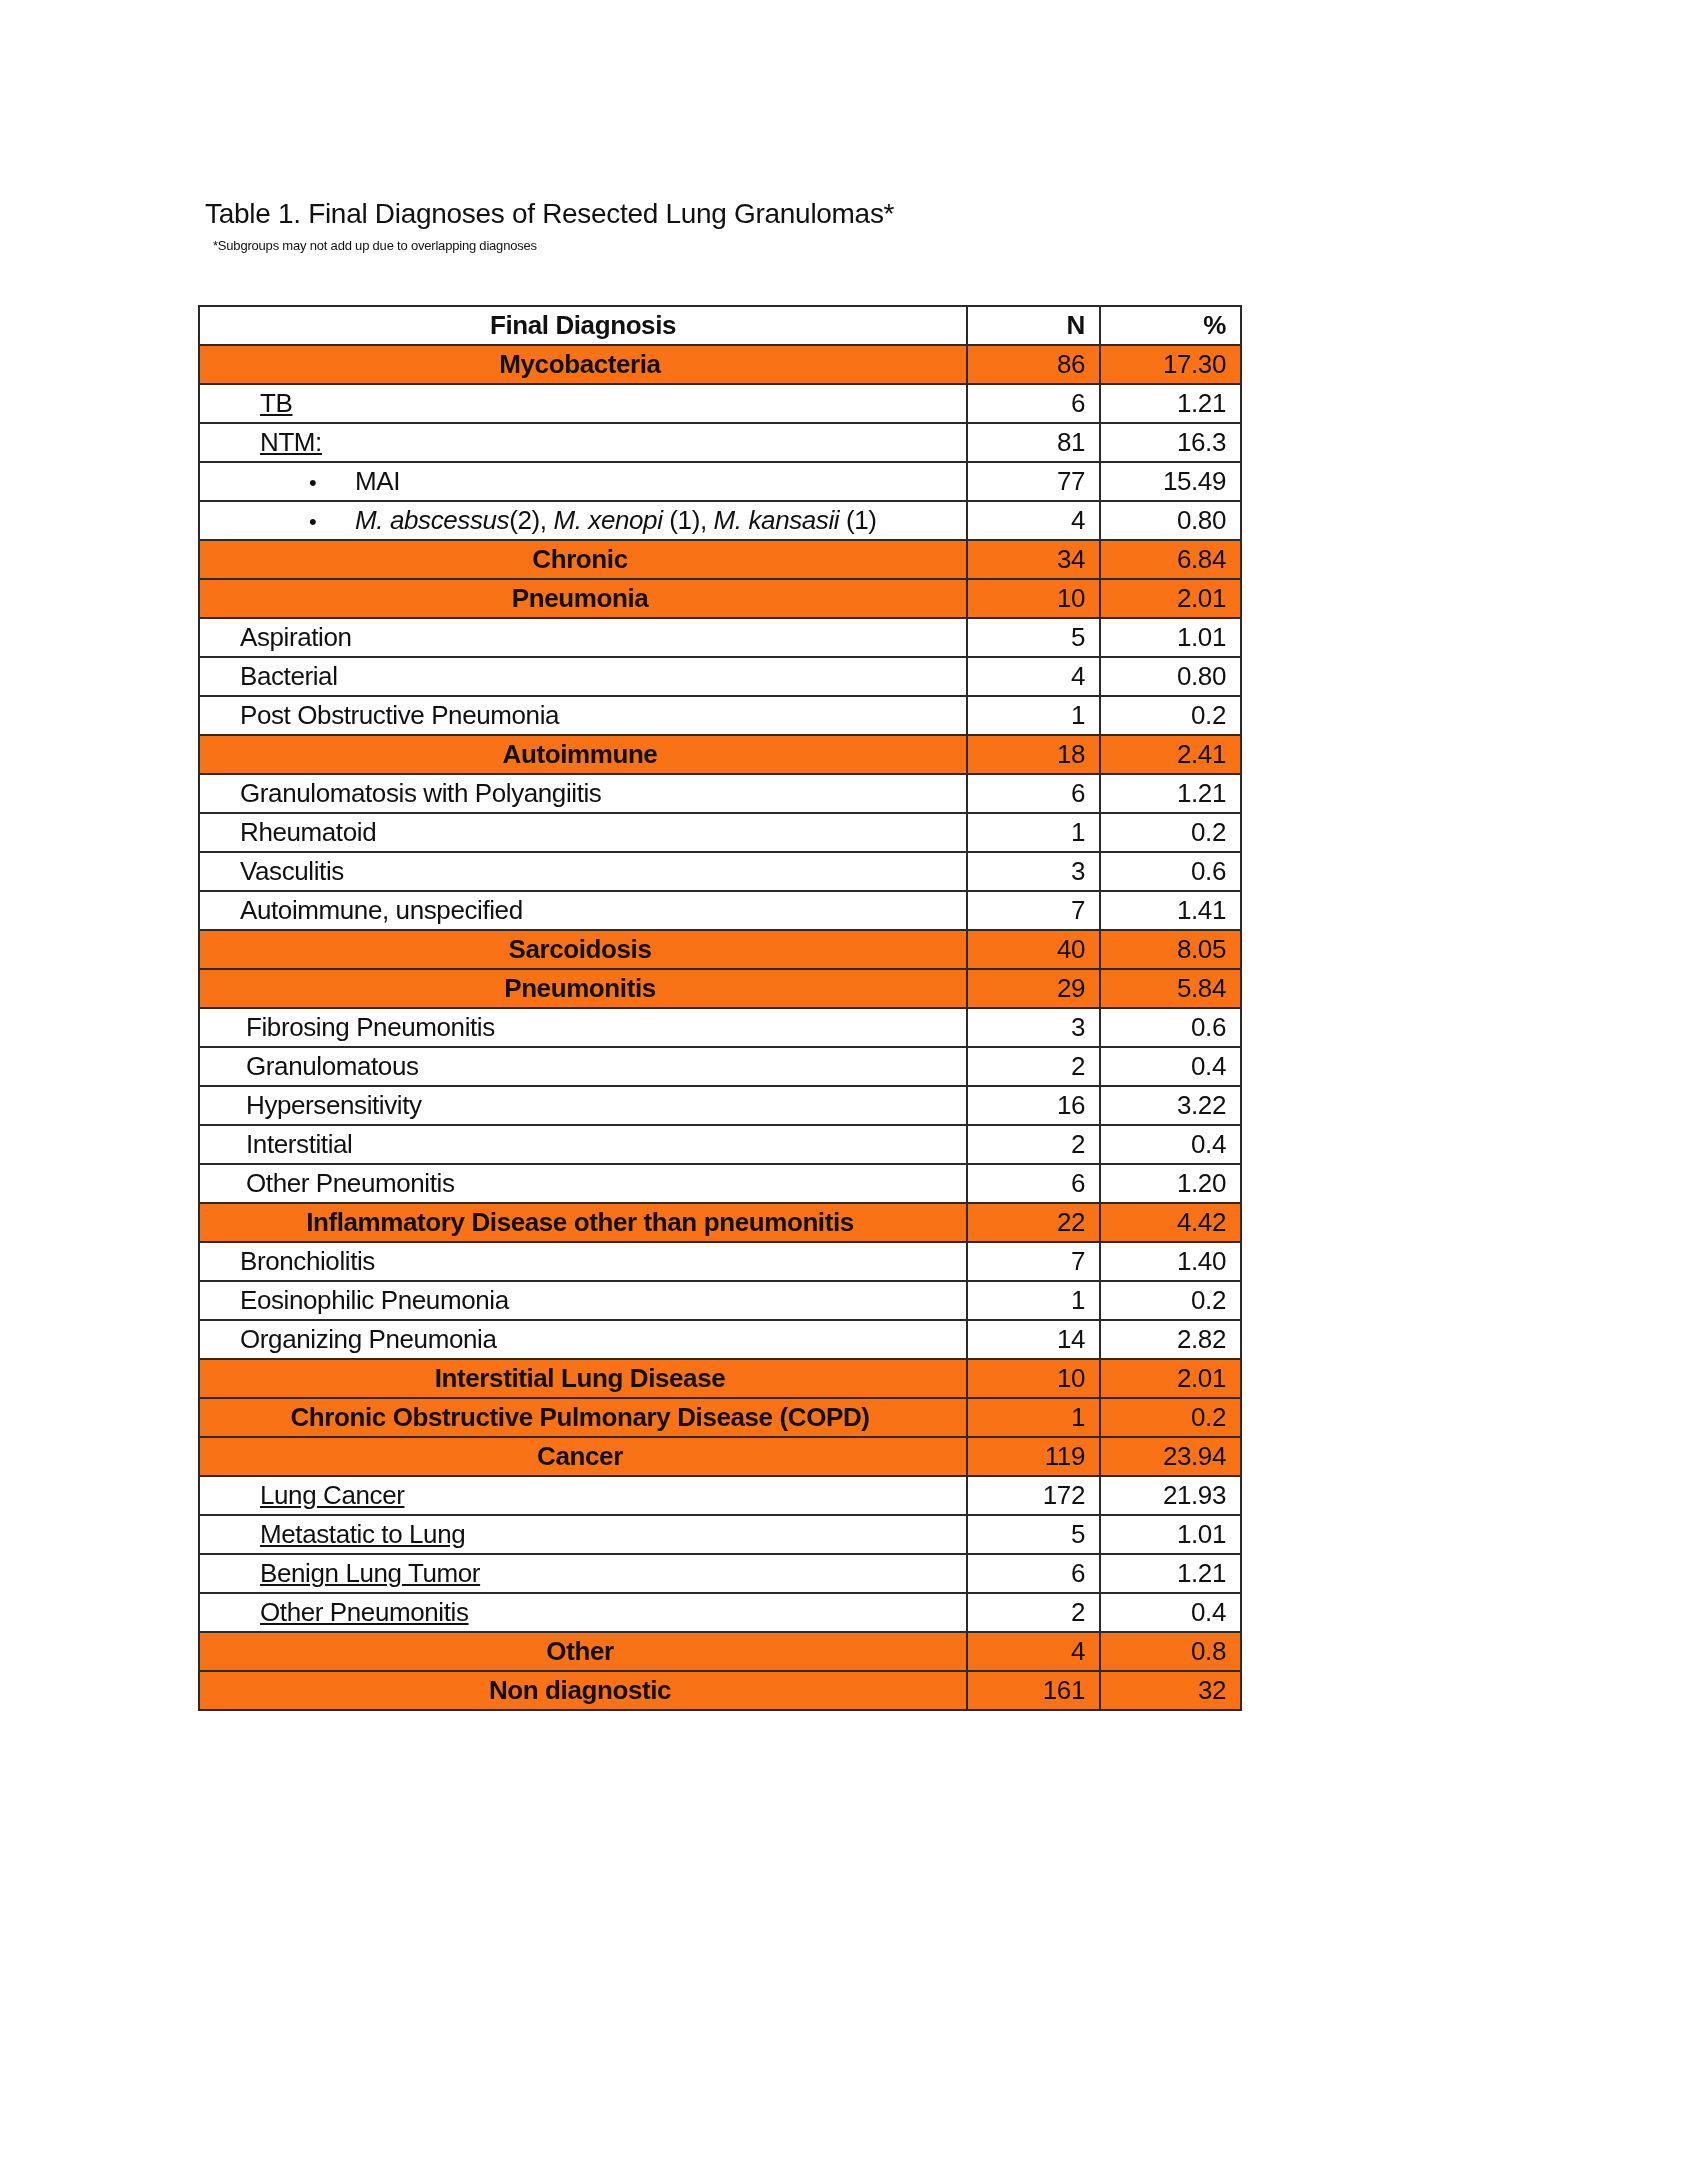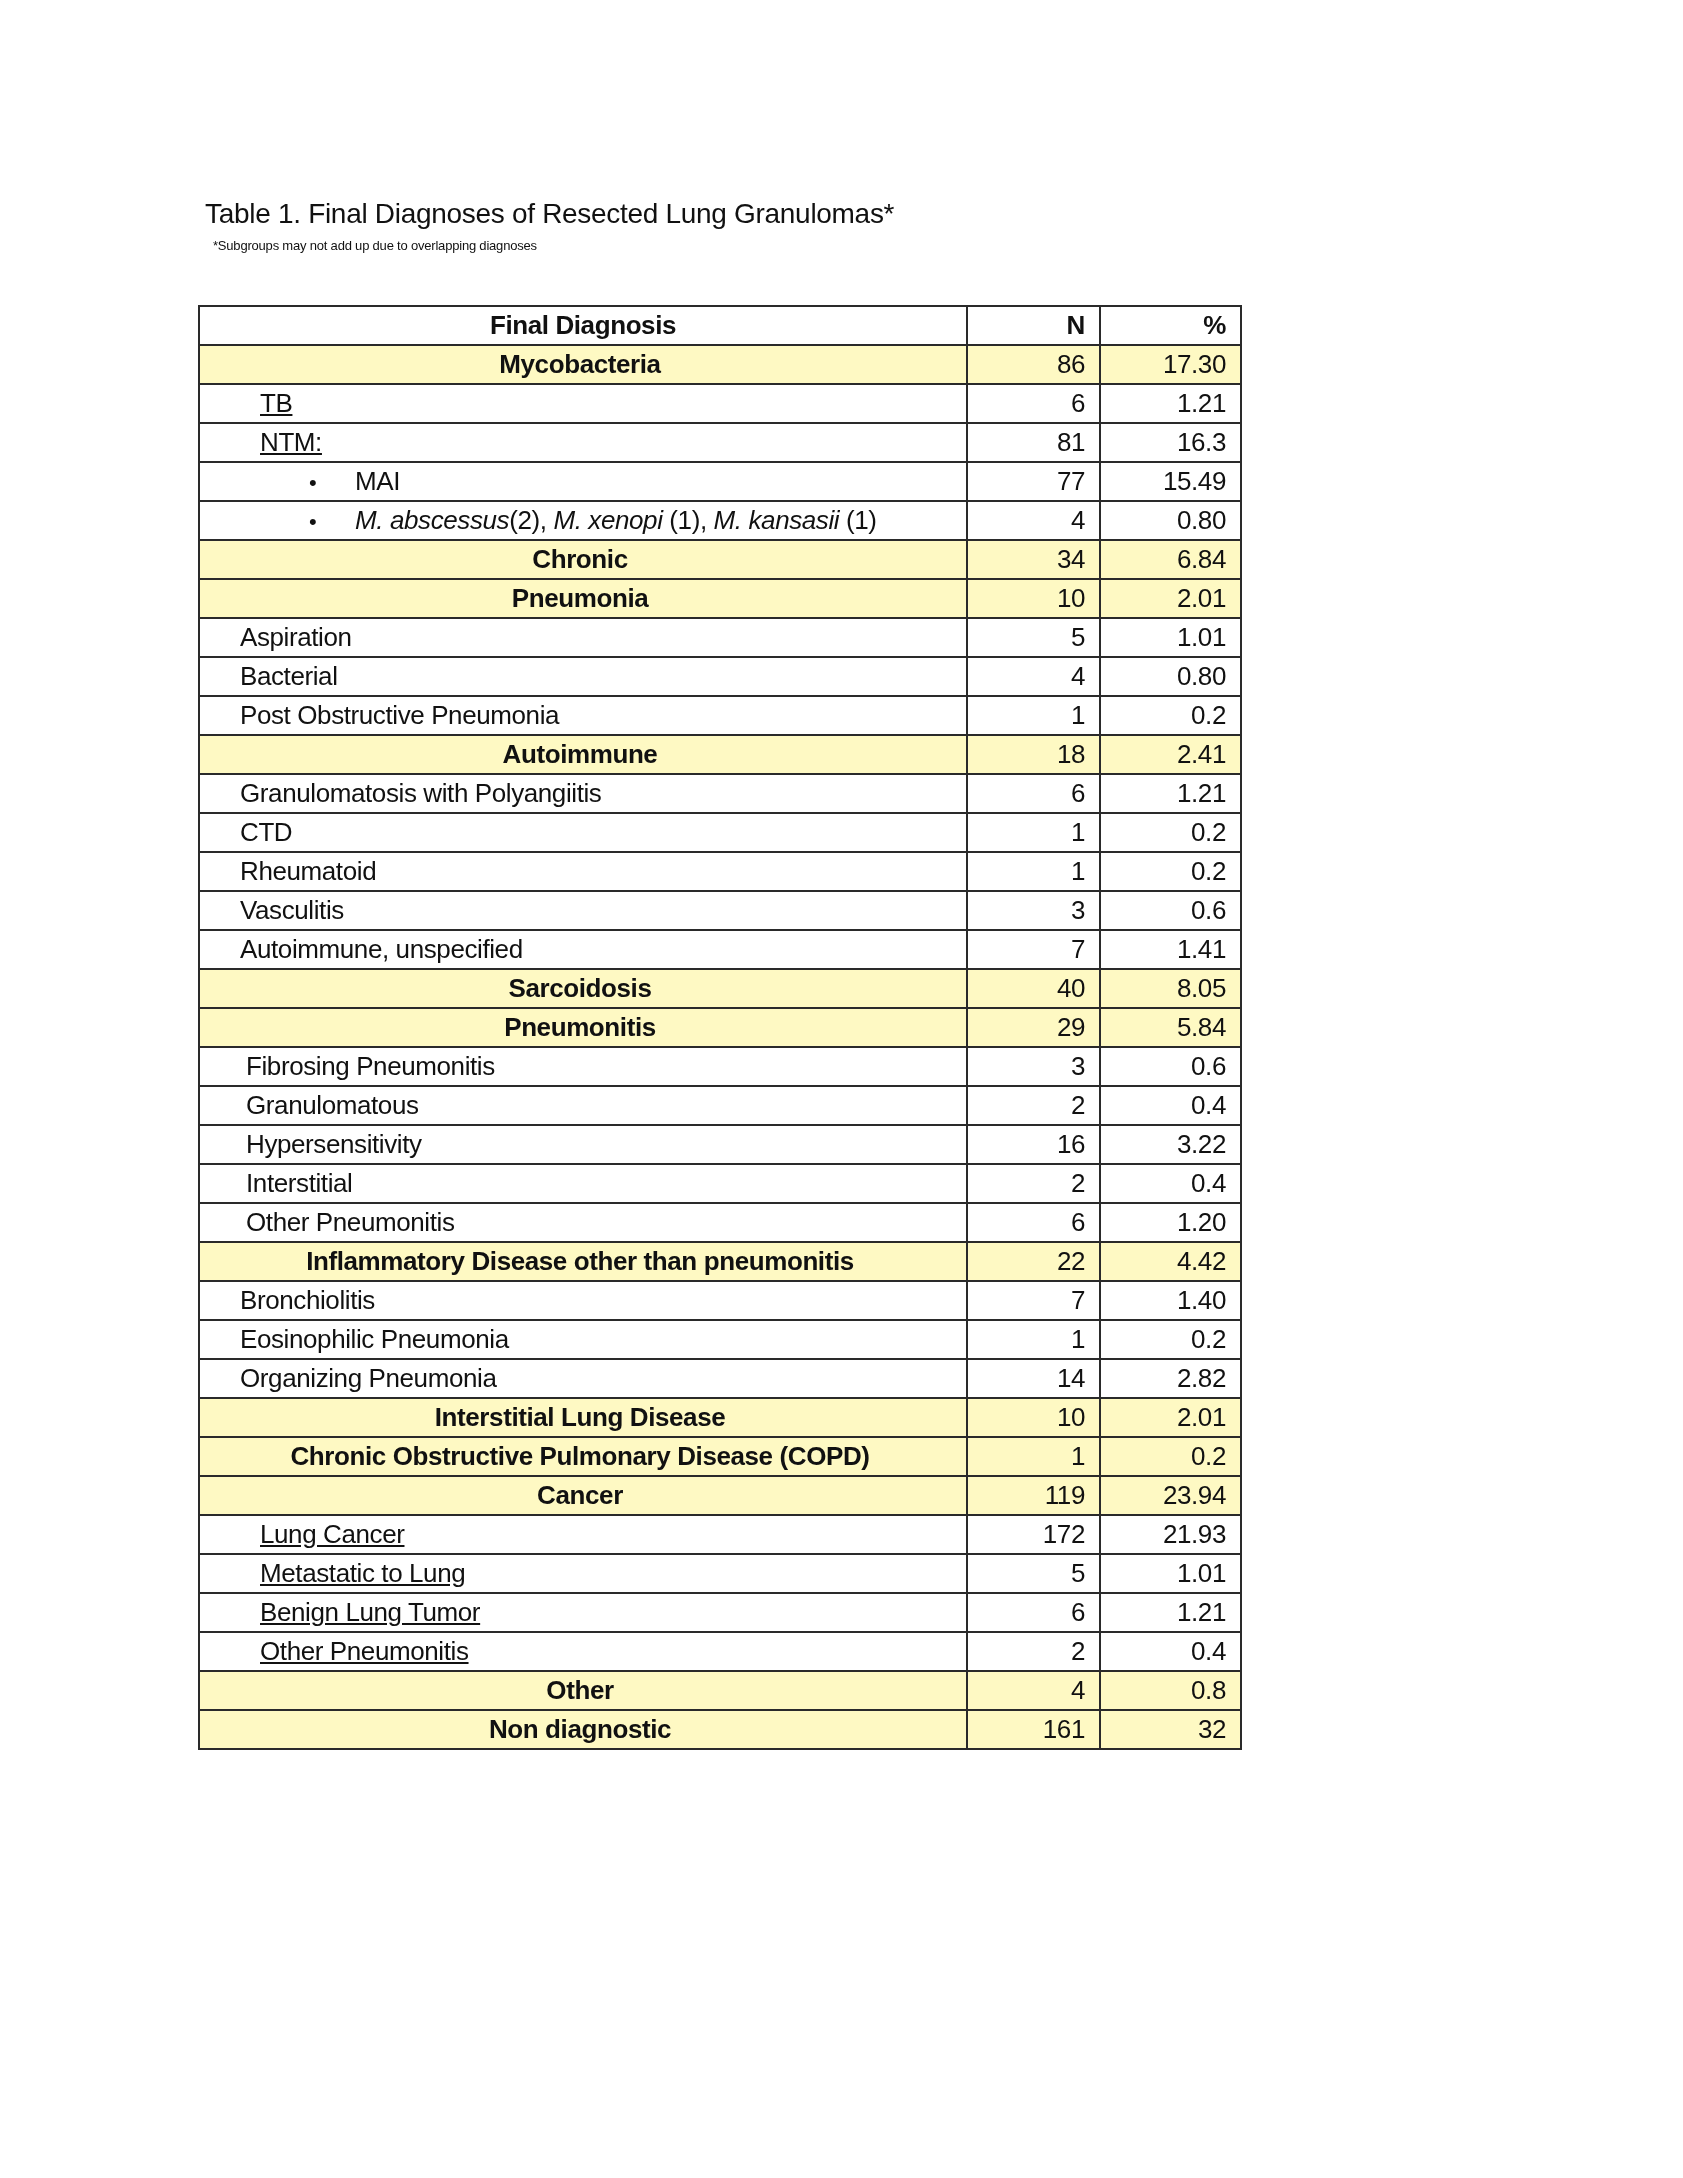--- a/index.html
+++ b/index.html
@@ -8,21 +8,21 @@
   .title { position:absolute; left:205px; top:198px; font-size:28px; letter-spacing:-0.3px; }
   .note { position:absolute; left:213px; top:238px; font-size:13px; letter-spacing:-0.2px; }
   table.tbl { position:absolute; left:198px; top:305px; width:1042px;
               border-collapse:collapse; table-layout:fixed; font-size:26px; }
   table.tbl col.c1 { width:768px; }
   table.tbl col.c2 { width:133px; }
   table.tbl col.c3 { width:141px; }
   table.tbl td { border:2px solid #2a2a2a; height:39px; padding:0 14px; box-sizing:border-box;
                  white-space:nowrap; overflow:hidden; vertical-align:middle; letter-spacing:-0.4px; }
   table.tbl td.num { text-align:right; }
-  tr.group td { background:#fef9c3;padding-left:8px; }
+  tr.group td { background:#f97316;padding-left:8px; }
   tr.group td.lbl, tr.head td { font-weight:bold;text-align:center; }
   tr.head td { background:#ffffff; }
   td.lbl .txt.lvl1 { padding-left:26px; }
   td.lbl .txt.lvl1b { padding-left:32px; }
   td.lbl .txt.lvl2 { padding-left:46px;text-decoration:underline; }
   td.lbl .bullet { display:inline-block; width:46px; padding-left:95px; font-size:22px; }
   .italic { font-style:italic; }
 </style>
 </head>
 <body>
@@ -98,25 +98,20 @@
         <td class="lbl"><span class="txt">Autoimmune</span></td>
         <td class="num">18</td>
         <td class="num">2.41</td>
       </tr>
       <tr class="sub">
         <td class="lbl"><span class="txt lvl1">Granulomatosis with Polyangiitis</span></td>
         <td class="num">6</td>
         <td class="num">1.21</td>
       </tr>
       <tr class="sub">
-        <td class="lbl"><span class="txt lvl1">CTD</span></td>
-        <td class="num">1</td>
-        <td class="num">0.2</td>
-      </tr>
-      <tr class="sub">
         <td class="lbl"><span class="txt lvl1">Rheumatoid</span></td>
         <td class="num">1</td>
         <td class="num">0.2</td>
       </tr>
       <tr class="sub">
         <td class="lbl"><span class="txt lvl1">Vasculitis</span></td>
         <td class="num">3</td>
         <td class="num">0.6</td>
       </tr>
       <tr class="sub">

